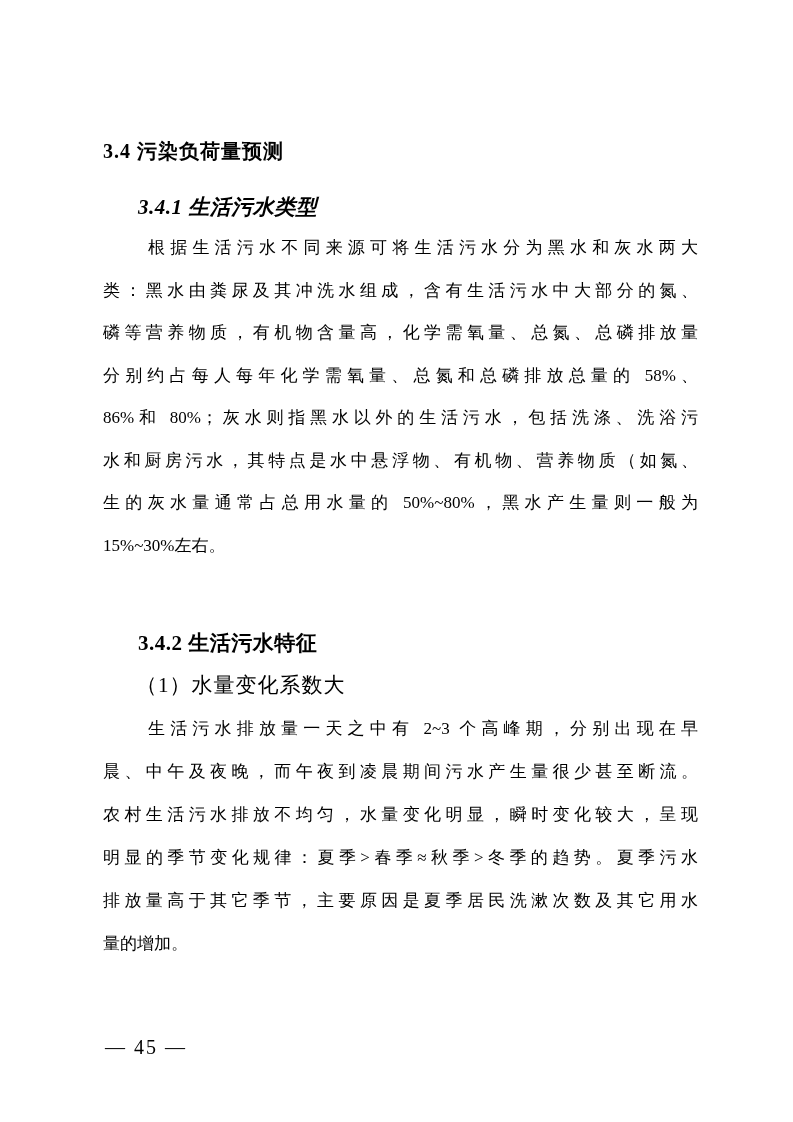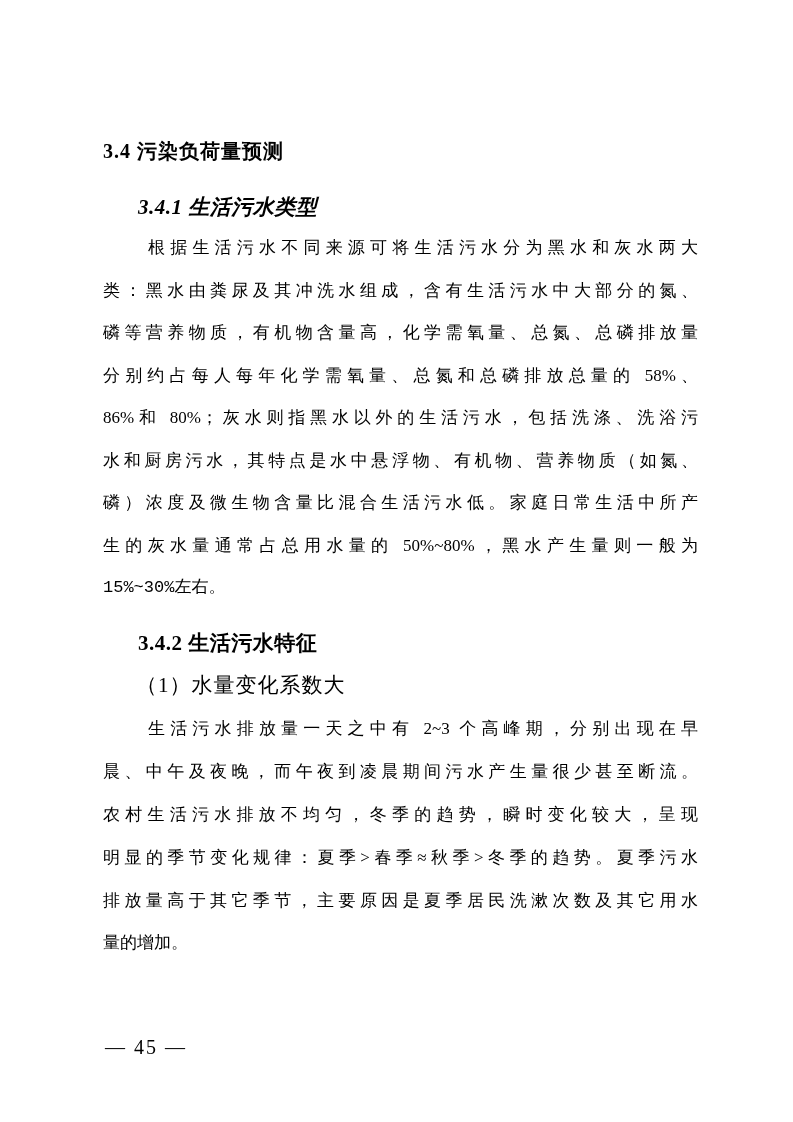--- a/index.html
+++ b/index.html
@@ -33,21 +33,21 @@
     position: absolute; left: 103px; width: 595px;
     font-size: 17px;
   }
   #para1 { top: 227px; line-height: 42.5px; }
   #para2 { top: 707px; line-height: 43px; }
   .line {
     text-align: justify;
     text-align-last: justify;
   }
   .line.first { text-indent: 45px; }
-  .line.last  { text-align-last: left; font-family: Liberation Mono, monospace; }
+  .line.last  { text-align-last: left; }
   .footer {
     position: absolute; left: 105px; top: 1036px;
     font-size: 20px; letter-spacing: 2px; white-space: nowrap;
   }
 </style>
 </head>
 <body>
 
 <div class="page">
 
@@ -55,33 +55,32 @@
 
   <div class="h2" id="h2-341">3.4.1 生活污水类型</div>
 
   <div class="para" id="para1">
     <div class="line first">根据生活污水不同来源可将生活污水分为黑水和灰水两大</div>
     <div class="line">类：黑水由粪尿及其冲洗水组成，含有生活污水中大部分的氮、</div>
     <div class="line">磷等营养物质，有机物含量高，化学需氧量、总氮、总磷排放量</div>
     <div class="line">分别约占每人每年化学需氧量、总氮和总磷排放总量的 58%、</div>
     <div class="line">86%和 80%；灰水则指黑水以外的生活污水，包括洗涤、洗浴污</div>
     <div class="line">水和厨房污水，其特点是水中悬浮物、有机物、营养物质（如氮、</div>
-    <div class="line">磷）浓度及微生物含量比混合生活污水低。家庭日常生活中所产</div>
     <div class="line">生的灰水量通常占总用水量的 50%~80%，黑水产生量则一般为</div>
     <div class="line last">15%~30%左右。</div>
   </div>
 
   <div class="h2" id="h2-342">3.4.2 生活污水特征</div>
 
   <div class="sub">（1）水量变化系数大</div>
 
   <div class="para" id="para2">
     <div class="line first">生活污水排放量一天之中有 2~3 个高峰期，分别出现在早</div>
     <div class="line">晨、中午及夜晚，而午夜到凌晨期间污水产生量很少甚至断流。</div>
-    <div class="line">农村生活污水排放不均匀，冬季的趋势，瞬时变化较大，呈现</div>
+    <div class="line">农村生活污水排放不均匀，水量变化明显，瞬时变化较大，呈现</div>
     <div class="line">明显的季节变化规律：夏季&gt;春季≈秋季&gt;冬季的趋势。夏季污水</div>
     <div class="line">排放量高于其它季节，主要原因是夏季居民洗漱次数及其它用水</div>
     <div class="line last">量的增加。</div>
   </div>
 
   <div class="footer">— 45 —</div>
 
 </div>
 
 </body></html>

